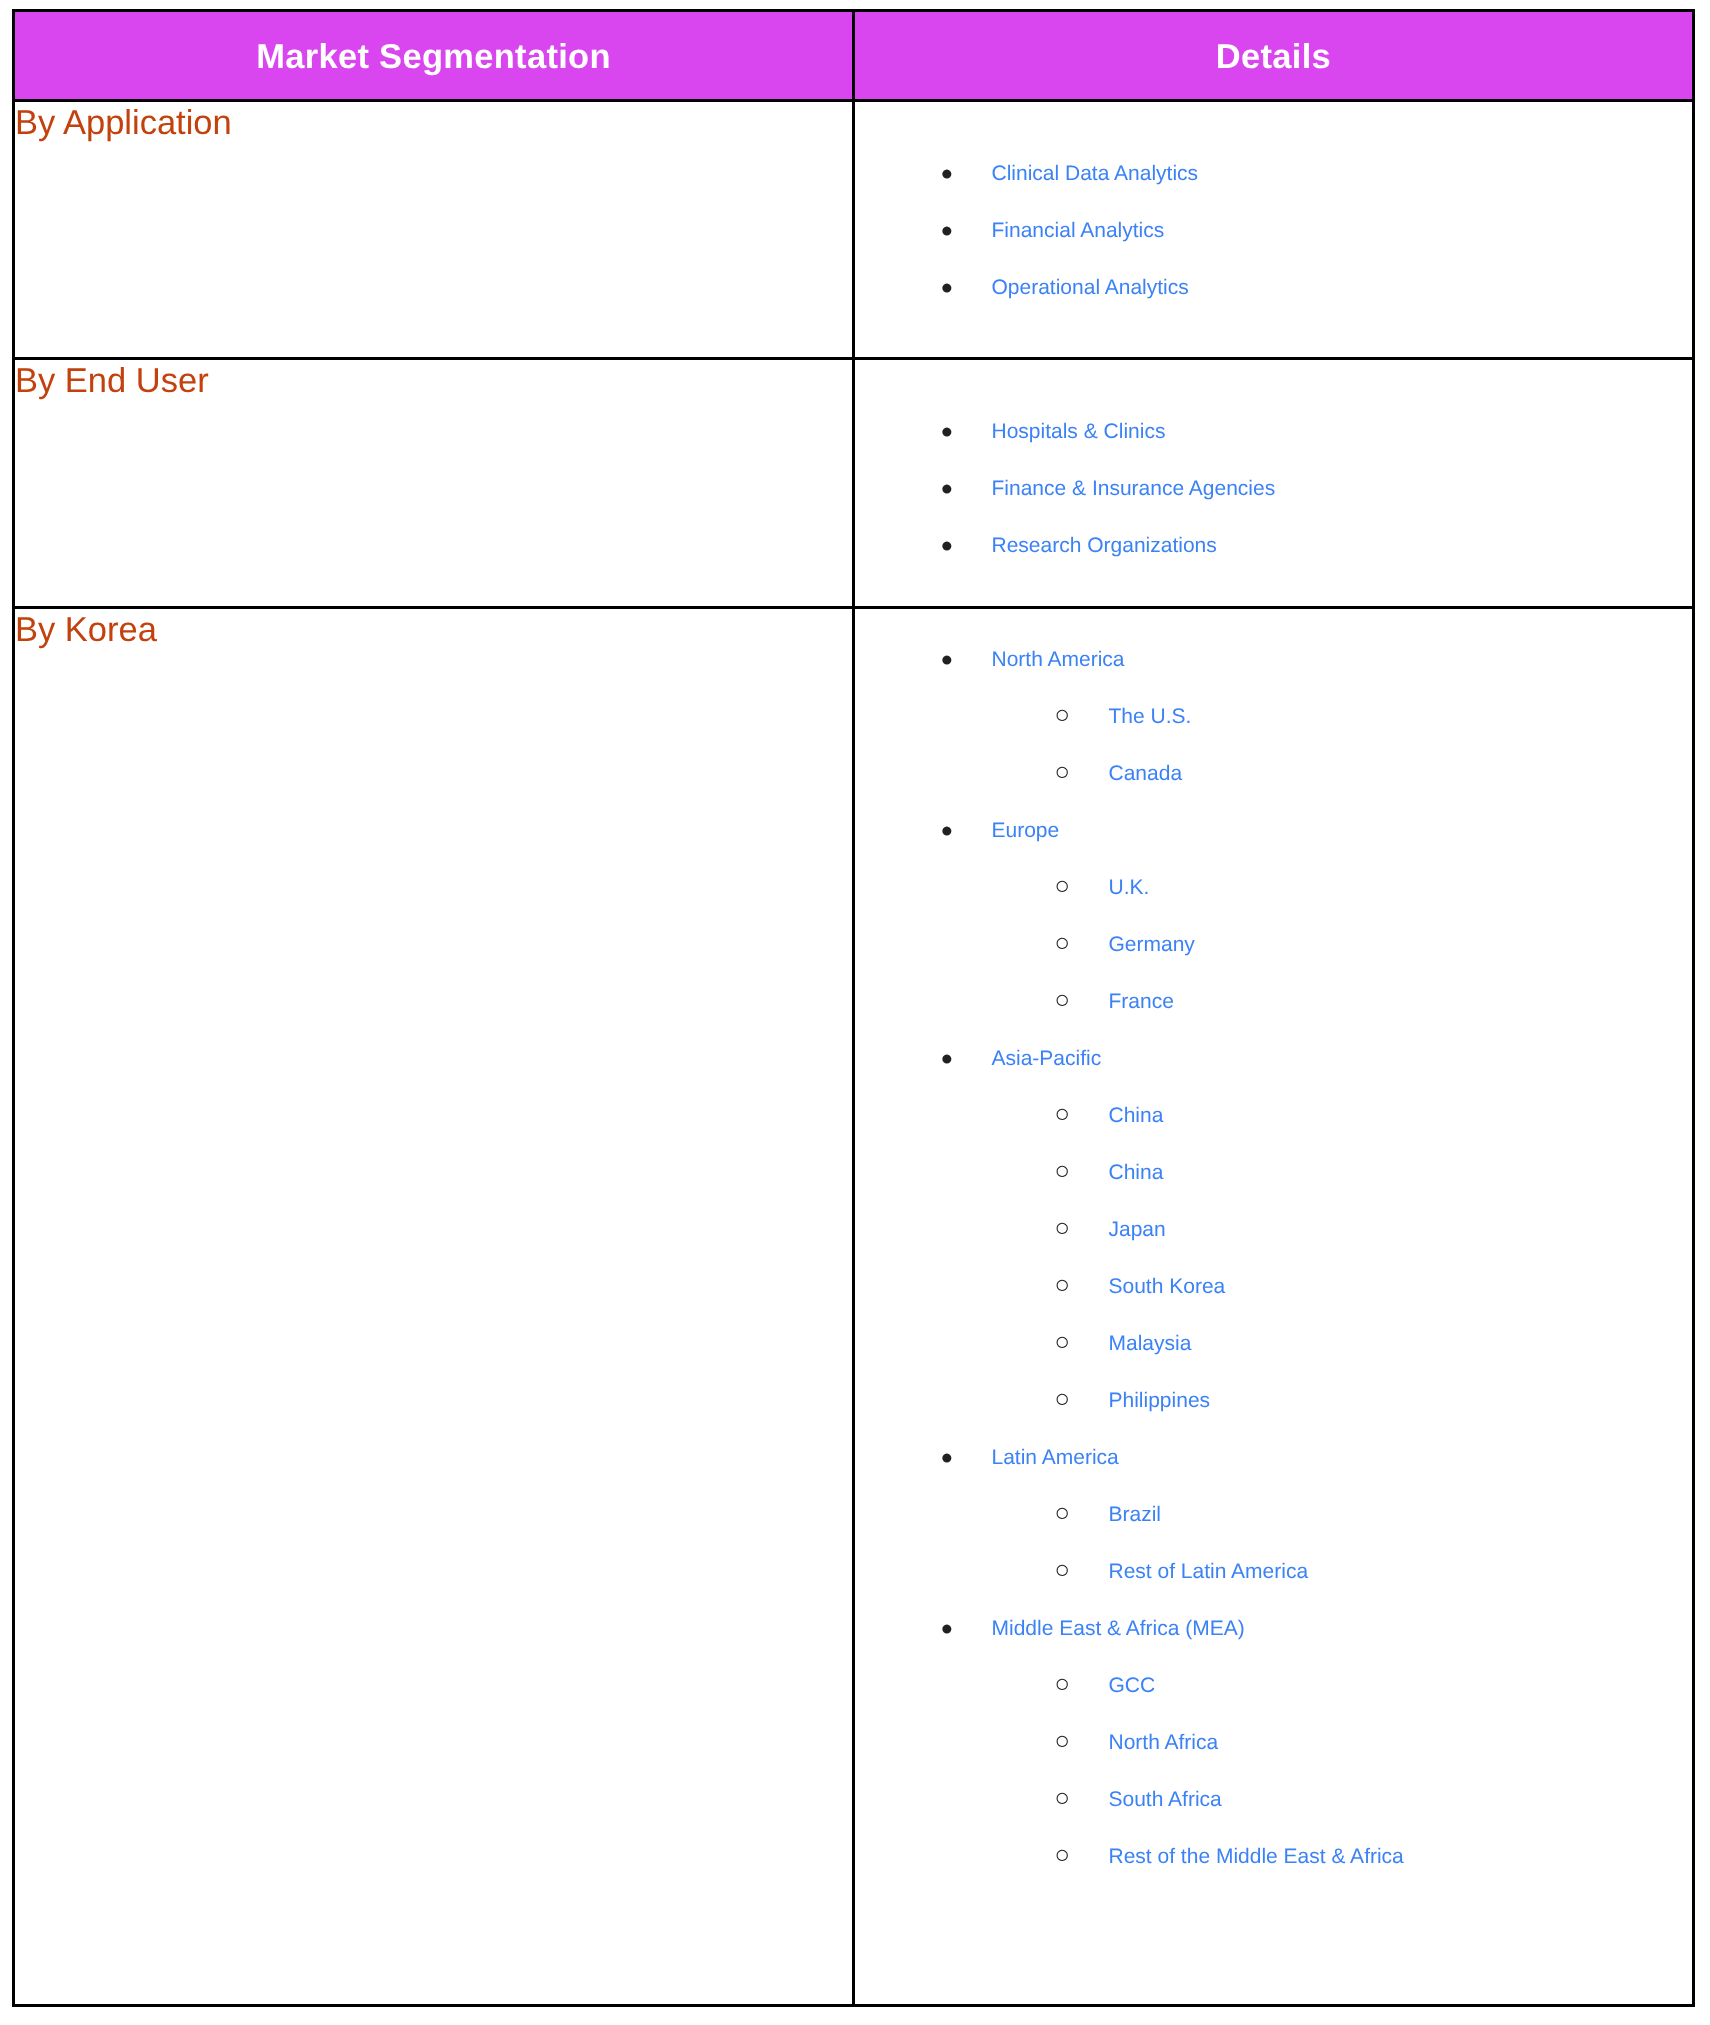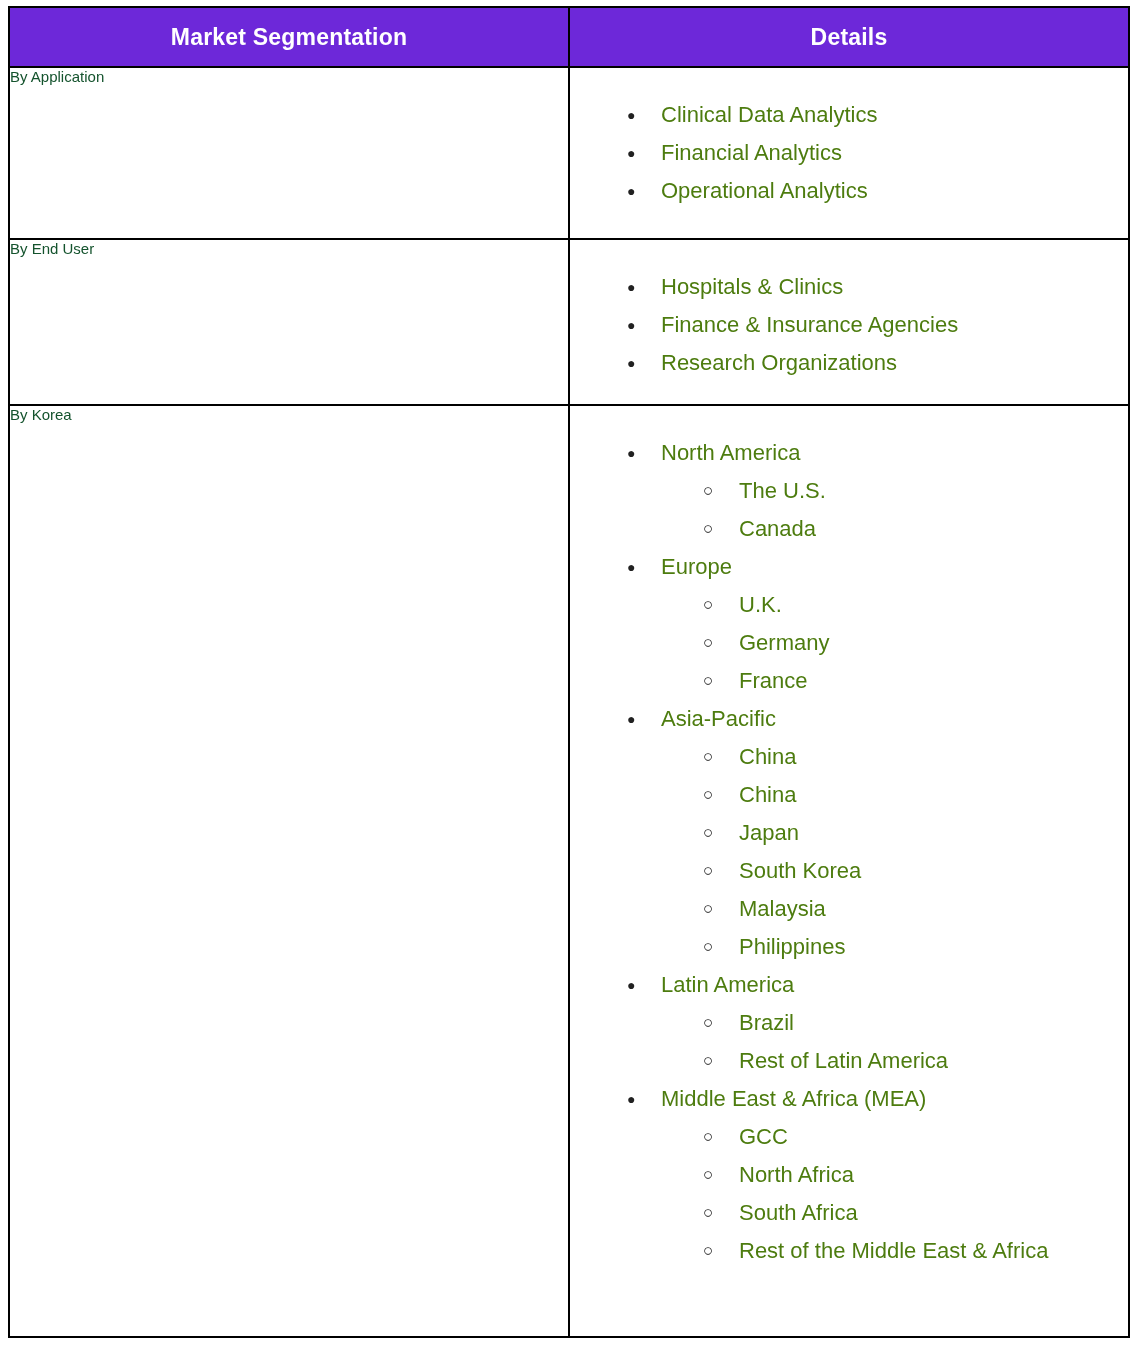--- a/index.html
+++ b/index.html
@@ -27,45 +27,45 @@
     table-layout: fixed;
   }
   table.seg-table th,
   table.seg-table td {
     border: 2px solid #000000;
     vertical-align: top;
     padding: 0;
   }
   table.seg-table th {
     height: 58px;
-    background: #6d28d9;
+    background: #d946ef;
     color: #ffffff;
     font-size: 23px;
     font-weight: bold;
     text-align: center;
     vertical-align: middle;
     letter-spacing: 0.2px;
   }
   td.seg-cell {
-    font-size: 15px;
-    color: #14532d;
+    font-size: 23px;
+    color: #c2410c;
     padding: 16px 10px 0 14px;
   }
   tr.row-app  td { height: 170px; }
   tr.row-user td { height: 164px; }
   tr.row-region td { height: 930px; }
 
   ul.details {
     list-style: none;
     margin: 28px 0 0 0;
     padding: 0 10px 0 91px;
-    font-size: 22px;
-    color: #4d7c0f;
+    font-size: 14px;
+    color: #3b82f6;
   }
-  ul.details.region-list { }
+  ul.details.region-list { margin-top: 14px; }
   ul.details li {
     position: relative;
     line-height: 38px;
   }
   ul.details > li::before {
     content: "\25CF"; 
     position: absolute;
     left: -34px;
     top: 0;
     font-size: 14px;

